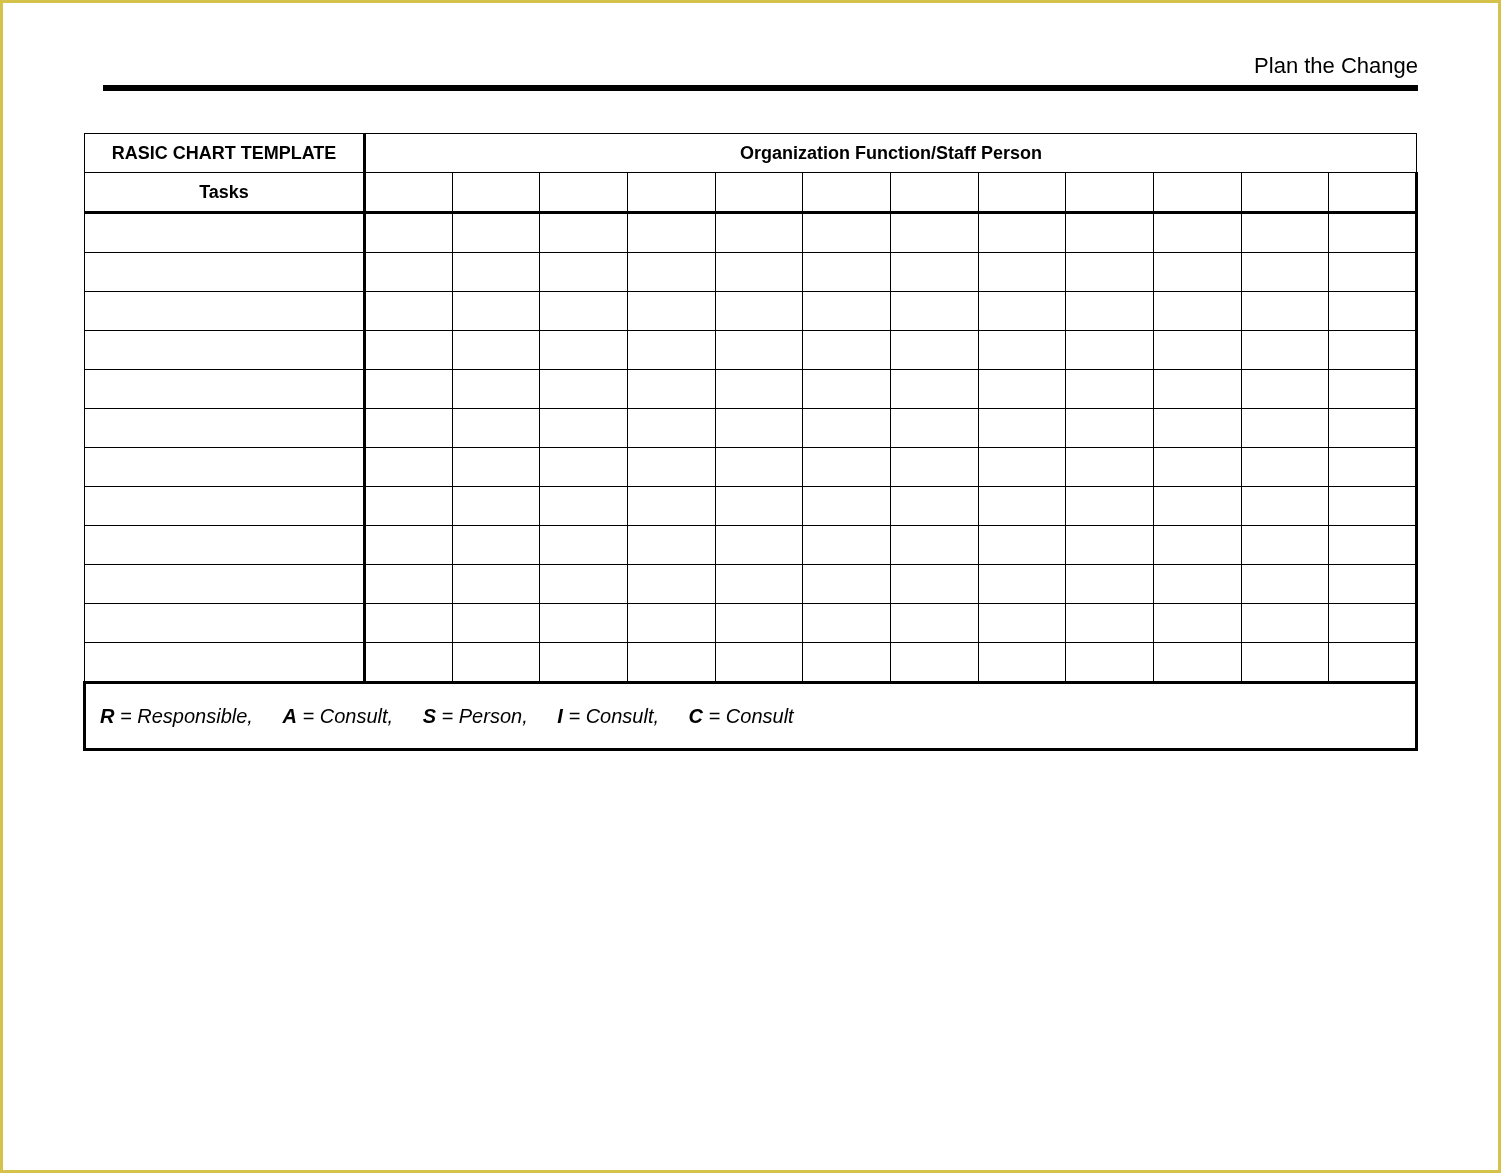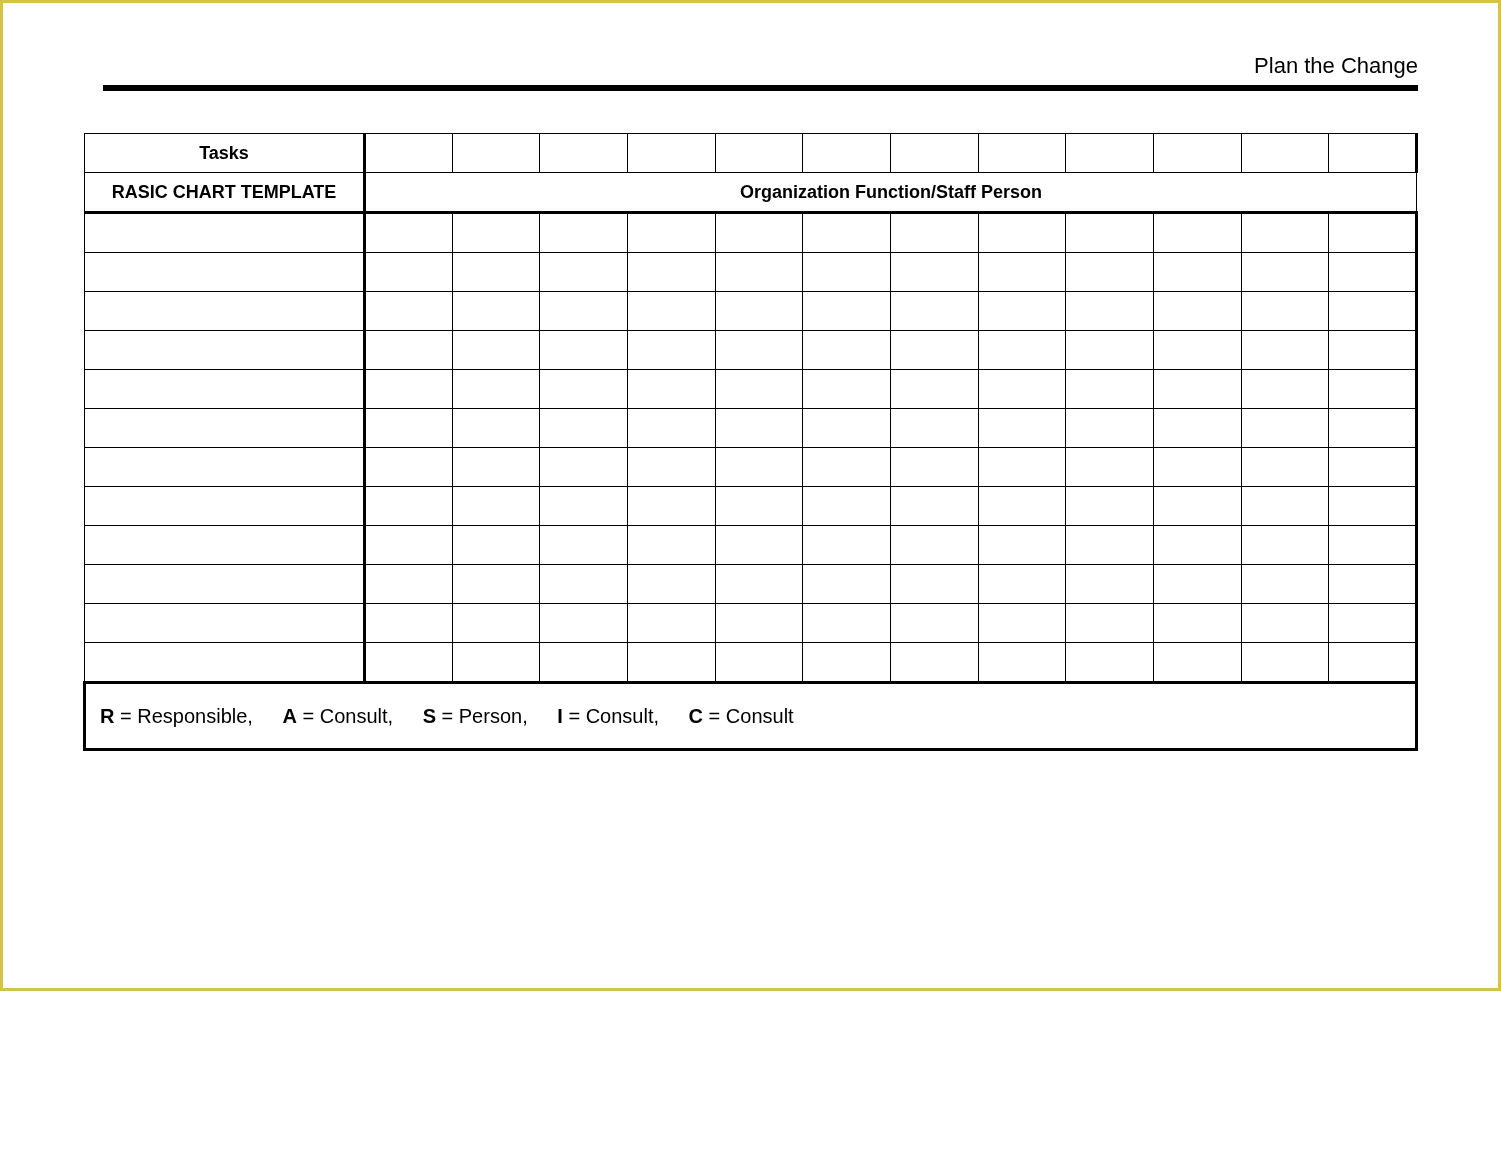--- a/index.html
+++ b/index.html
@@ -5,21 +5,21 @@
   html, body {
     margin: 0;
     padding: 0;
     background: #ffffff;
     font-family: Arial, Helvetica, sans-serif;
     color: #000;
   }
   .page-frame {
     box-sizing: border-box;
     width: 1501px;
-    height: 991px;
+    height: 1173px;
     border: 3px solid #d4c24a;
     background: #ffffff;
     position: relative;
     padding: 30px 80px 60px 80px;
   }
   .header-area {
     position: relative;
     height: 60px;
   }
   .header-label {
@@ -95,20 +95,21 @@
     border-left: 3px solid #000;
     border-right: 3px solid #000;
     border-bottom: 3px solid #000;
     padding-left: 14px;
     font-size: 20px;
     text-align: left;
   }
   .legend-item {
     display: inline-block;
     margin-right: 24px;
+    font-style: italic;
   }
   .legend-item b {
     font-weight: bold;
   }
   col.task-col { width: 280px; }
   col.data-col { width: auto; }
   .top-heavy { border-top: 3px solid #000 !important; }
   .left-heavy { border-left: 3px solid #000 !important; }
 </style>
 </head>
@@ -134,38 +135,38 @@
           <col class="data-col">
           <col class="data-col">
         <col class="data-col">
           <col class="data-col">
           <col class="data-col">
           <col class="data-col">
       </colgroup>
 
       <tbody>
           <tr>
+        <th class="title-cell">RASIC CHART TEMPLATE</th>
+        <th class="org-header left-heavy" colspan="12">Organization Function/Staff Person</th>
+      </tr>
+
+      <tr>
         <th class="tasks-header">Tasks</th>
         <th class="col-blank left-heavy"></th>
         <th class="col-blank"></th>
         <th class="col-blank"></th>
         <th class="col-blank"></th>
         <th class="col-blank"></th>
         <th class="col-blank"></th>
         <th class="col-blank"></th>
         <th class="col-blank"></th>
         <th class="col-blank"></th>
         <th class="col-blank"></th>
         <th class="col-blank"></th>
         <th class="col-blank right-edge"></th>
-      </tr>
-
-      <tr>
-        <th class="title-cell">RASIC CHART TEMPLATE</th>
-        <th class="org-header left-heavy" colspan="12">Organization Function/Staff Person</th>
       </tr>
 
       <tr>
         <td class="task-cell top-heavy"></td>
         <td class="grid-cell top-heavy left-heavy"></td>
         <td class="grid-cell top-heavy"></td>
         <td class="grid-cell top-heavy"></td>
         <td class="grid-cell top-heavy"></td>
         <td class="grid-cell top-heavy"></td>
         <td class="grid-cell top-heavy"></td>

